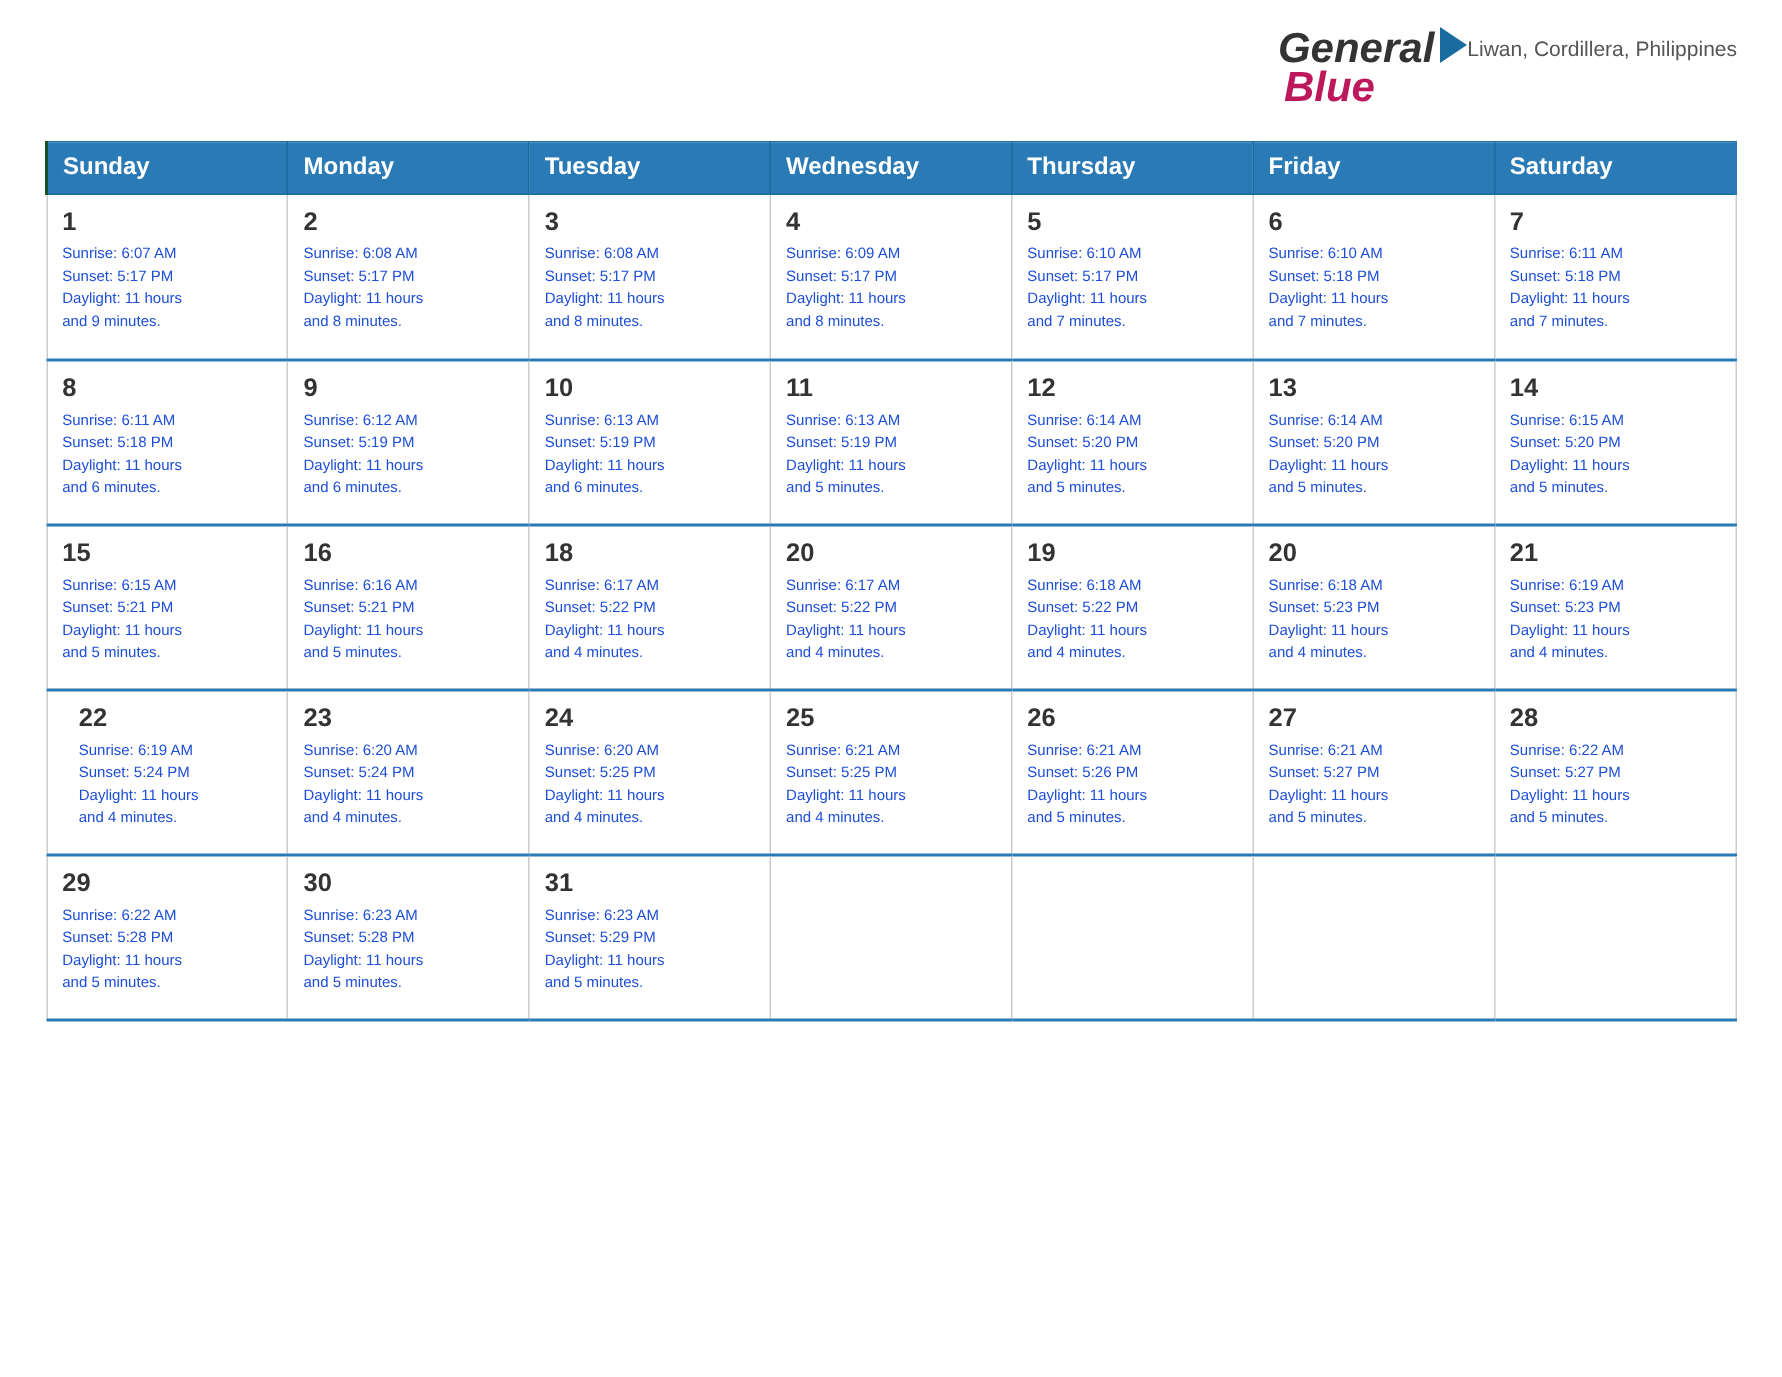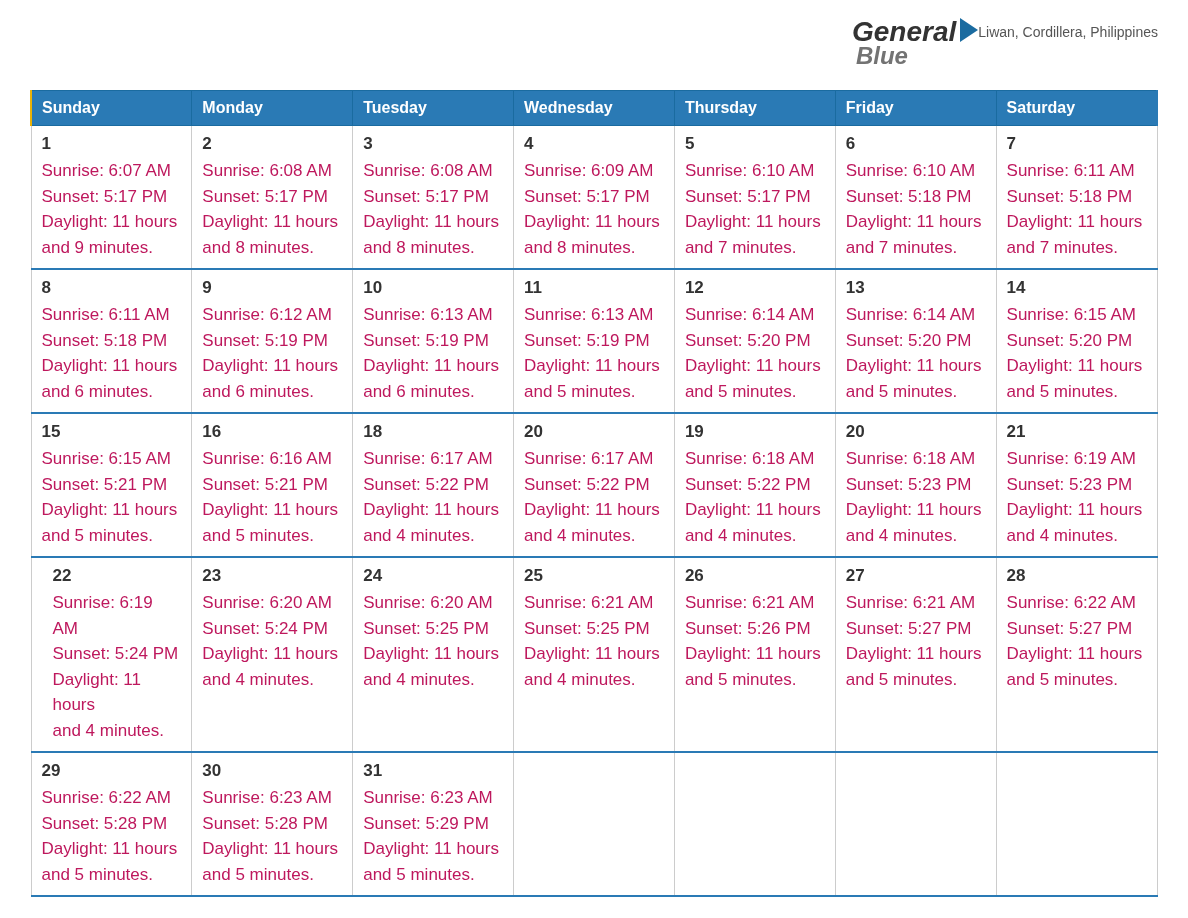--- a/index.html
+++ b/index.html
@@ -30,23 +30,23 @@
     .logo-arrow {
       width: 0;
       height: 0;
       border-left: 18px solid #1a6ba0;
       border-top: 12px solid transparent;
       border-bottom: 12px solid transparent;
       margin-left: 4px;
       margin-top: -4px;
     }
     .logo-blue {
-      font-size: 24px;
-      font-weight: bold;
-      color: #737373;
+      font-size: 28px;
+      font-weight: bold;
+      color: #be185d;
       font-style: italic;
       margin-left: 2px;
     }
     .logo-text-row {
       display: flex;
       align-items: center;
       margin-top: -4px;
     }
     .title-section {
       text-align: right;
@@ -85,32 +85,32 @@
       width: 14.28%;
       height: 110px;
     }
     .day-number {
       font-size: 17px;
       font-weight: bold;
       display: block;
       margin-bottom: 4px;
     }
     .day-info {
-      font-size: 17px;
+      font-size: 10px;
       line-height: 1.5;
-      color: #be185d;
+      color: #1d4ed8;
     }
     .empty-cell {
       background: #fff;
     }
     tr:last-child td {
       border-bottom: 2px solid #2a7ab5;
     }
     thead tr th:first-child {
-      border-left: 2px solid #eab308;
+      border-left: 2px solid #14532d;
     }
     thead tr th:last-child {
       border-right: 2px solid #2a7ab5;
     }
     thead tr th {
       border-top: 2px solid #2a7ab5;
     }
   </style>
 </head>
 <body>

